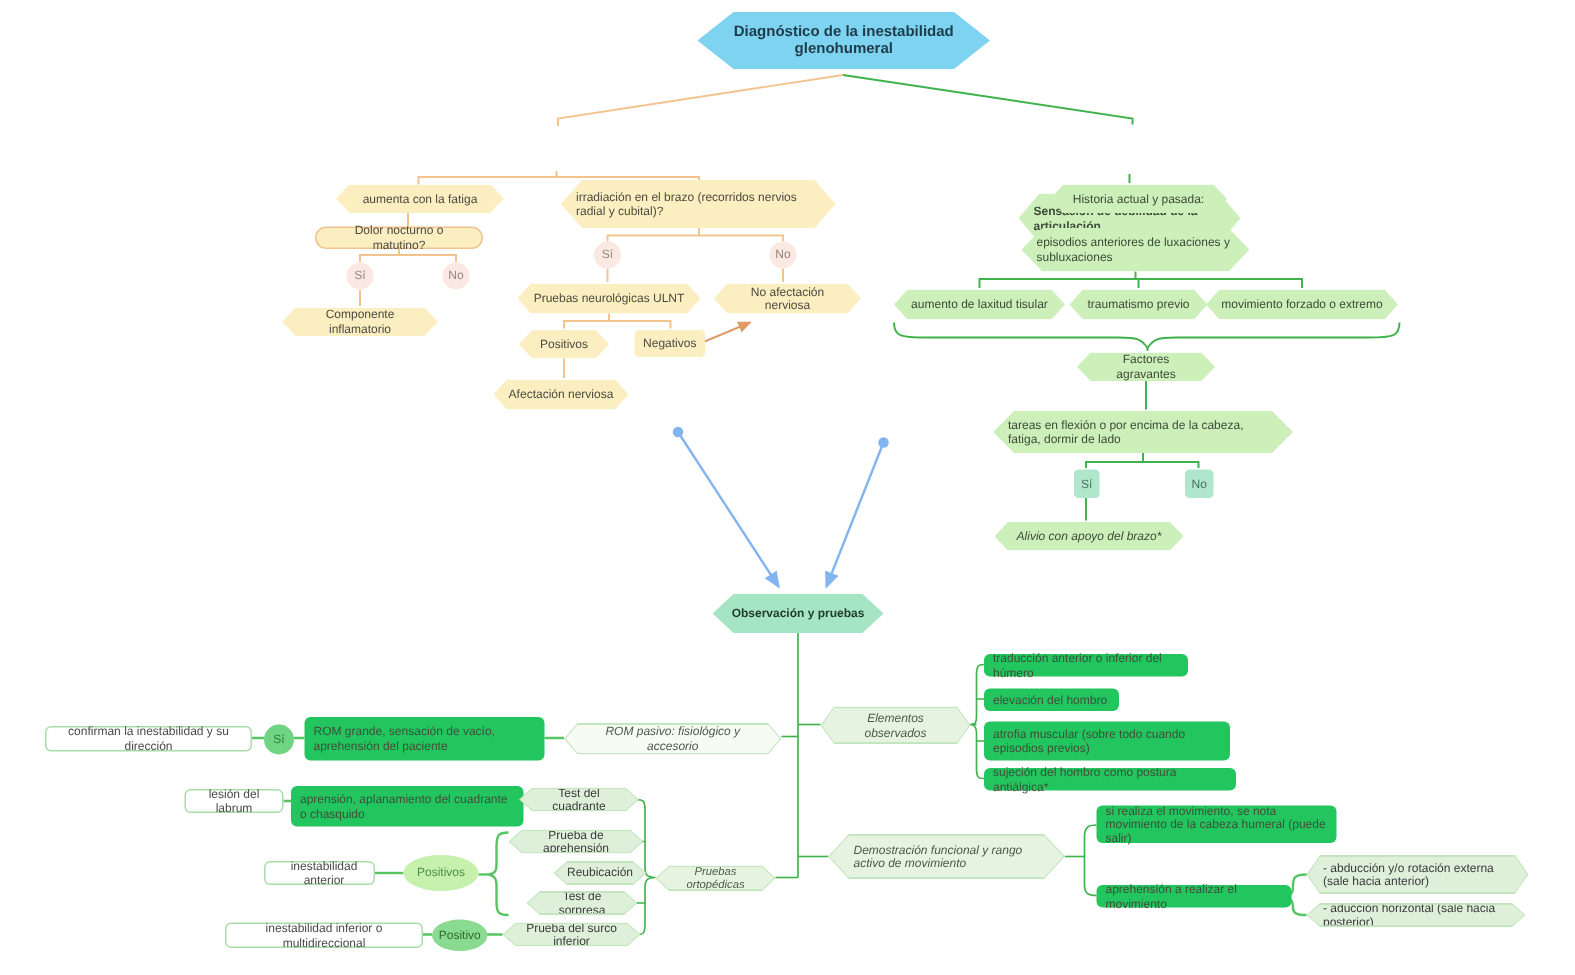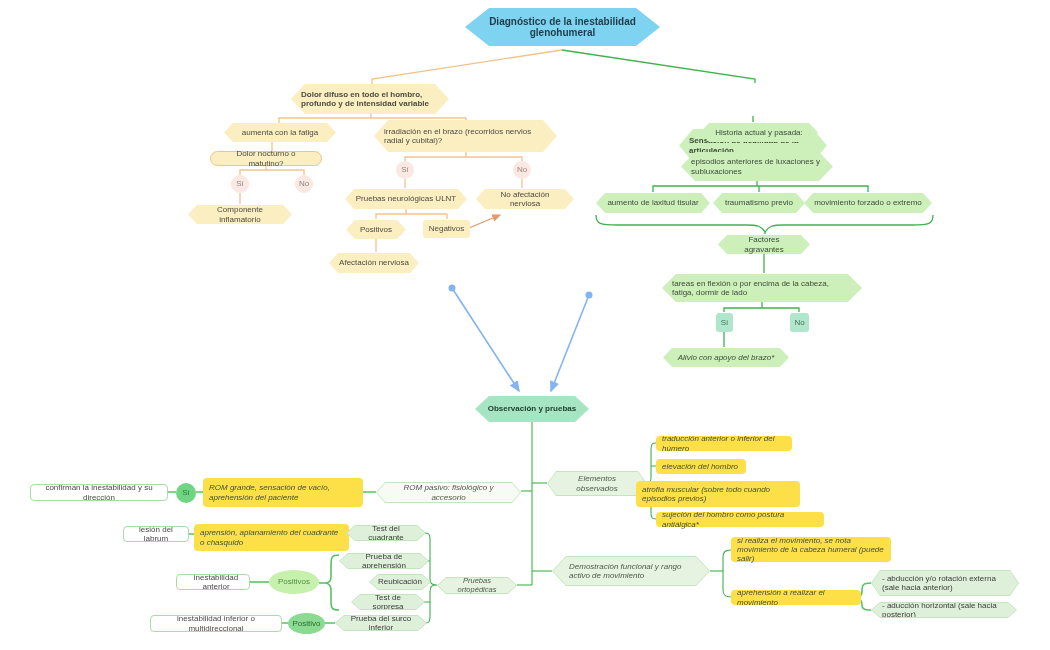--- a/index.html
+++ b/index.html
@@ -26,21 +26,21 @@
             background:#E6F3E1;display:flex;align-items:center;justify-content:center;
             padding:1px 10px;box-sizing:border-box;}
   .hexb>.in.white{background:#F6FBF4;}
   .hexb>.in.lg{background:#DFF0DA;}
   
   .pill{background:#FBEEC1;border:1px solid #F0C38E;border-radius:8px;color:#4c4b40;}
   .yrect{background:#FBEEC1;border-radius:3px;color:#4c4b40;}
   .pcirc{background:#FAE8E2;border-radius:50%;color:#97867e;padding:0;}
   .chip{background:#AFE6CC;border-radius:3px;color:#47725d;padding:0;}
   .gcirc{background:#6FD583;border-radius:50%;color:#2c7a3c;padding:0;}
-  .lrect{background:#fde047;border-radius:4px;color:#3f4e3b;padding:1px 6px;font-style:italic;}
+  .lrect{background:#22c55e;border-radius:4px;color:#3f4e3b;padding:1px 6px;}
   .wrect{background:#ffffff;border:1px solid #A8DCA8;border-radius:4px;color:#4a4a4a;padding:1px 4px;}
   .ell-l{background:#C6F1AC;border-radius:50%;color:#4f8f42;}
   .ell-d{background:#8BDA92;border-radius:50%;color:#2d6b33;}
 </style>
 </head>
 <body>
 
 <div class="canvas">
 
 <svg class="wires" width="1050" height="650" viewBox="0 0 1050 650">
@@ -105,21 +105,20 @@
     <path d="M339,555 C332,555 331,557 331,565 L331,576 C331,581 330,582 326,583 C330,584 331,586 331,590 L331,601 C331,608 332,610 339,610"></path>
     <path d="M319,583 H326"></path>
     <path d="M250,582 H269"></path>
     <path d="M324,623 H335 M282,623 H288"></path>
     <path d="M871,583 C863,583 862,585 862,591 C862,595 861,597 857,598 C861,599 862,601 862,605 C862,608 863,610 871,610"></path>
   </g>
 </svg>
 
 <div class="node hex22 f-blue bold" style="left:465px;top:8px;width:195px;height:38px;font-size:10px;">Diagnóstico de la inestabilidad glenohumeral</div>
 
-<div class="node hex14 f-yellow bold tl" style="left:291px;top:84px;width:158px;height:30px;">Dolor difuso en todo el hombro, profundo y de intensidad variable</div>
 <div class="node hex9 f-yellow" style="left:224px;top:123px;width:112px;height:19px;">aumenta con la fatiga</div>
 <div class="node pill" style="left:210px;top:151px;width:112px;height:15px;">Dolor nocturno o matutino?</div>
 <div class="node pcirc" style="left:231px;top:175px;width:18px;height:18px;">Sí</div>
 <div class="node pcirc" style="left:295px;top:175px;width:18px;height:18px;">No</div>
 <div class="node hex9 f-yellow" style="left:188px;top:205px;width:104px;height:19px;">Componente inflamatorio</div>
 <div class="node hex14 f-yellow tl" style="left:374px;top:120px;width:183px;height:32px;">irradiación en el brazo (recorridos nervios radial y cubital)?</div>
 <div class="node pcirc" style="left:396px;top:161px;width:18px;height:18px;">Sí</div>
 <div class="node pcirc" style="left:513px;top:161px;width:18px;height:18px;">No</div>
 <div class="node hex9 f-yellow" style="left:345px;top:189px;width:122px;height:20px;">Pruebas neurológicas ULNT</div>
 <div class="node hex9 f-yellow" style="left:476px;top:189px;width:98px;height:20px;">No afectación nerviosa</div>
@@ -146,21 +145,21 @@
 <div class="node lrect tl" style="left:203px;top:478px;width:160px;height:29px;">ROM grande, sensación de vacío, aprehensión del paciente</div>
 <div class="node hexb hex9" style="left:376px;top:482px;width:145px;height:21px;">
   <div class="in white it">ROM pasivo: fisiológico y accesorio</div>
 </div>
 
 <div class="node hexb hex9" style="left:547px;top:471px;width:100px;height:25px;">
   <div class="in it">Elementos observados</div>
 </div>
 <div class="node lrect tl" style="left:656px;top:436px;width:136px;height:15px;">traducción anterior o inferior del húmero</div>
 <div class="node lrect tl" style="left:656px;top:459px;width:90px;height:15px;">elevación del hombro</div>
-<div class="node lrect tl" style="left:636px;top:481px;width:164px;height:26px;">atrofia muscular (sobre todo cuando episodios previos)</div>
+<div class="node lrect tl" style="left:656px;top:481px;width:164px;height:26px;">atrofia muscular (sobre todo cuando episodios previos)</div>
 <div class="node lrect tl" style="left:656px;top:512px;width:168px;height:15px;">sujeción del hombro como postura antiálgica*</div>
 
 <div class="node hexb hex9" style="left:437px;top:577px;width:80px;height:17px;">
   <div class="in it" style="font-size:7.5px;">Pruebas ortopédicas</div>
 </div>
 <div class="node wrect" style="left:123px;top:526px;width:66px;height:16px;">lesión del labrum</div>
 <div class="node lrect tl" style="left:194px;top:524px;width:155px;height:27px;">aprensión, aplanamiento del cuadrante o chasquido</div>
 <div class="node hexb hex9" style="left:346px;top:525px;width:80px;height:16px;">
   <div class="in lg">Test del cuadrante</div>
 </div>

